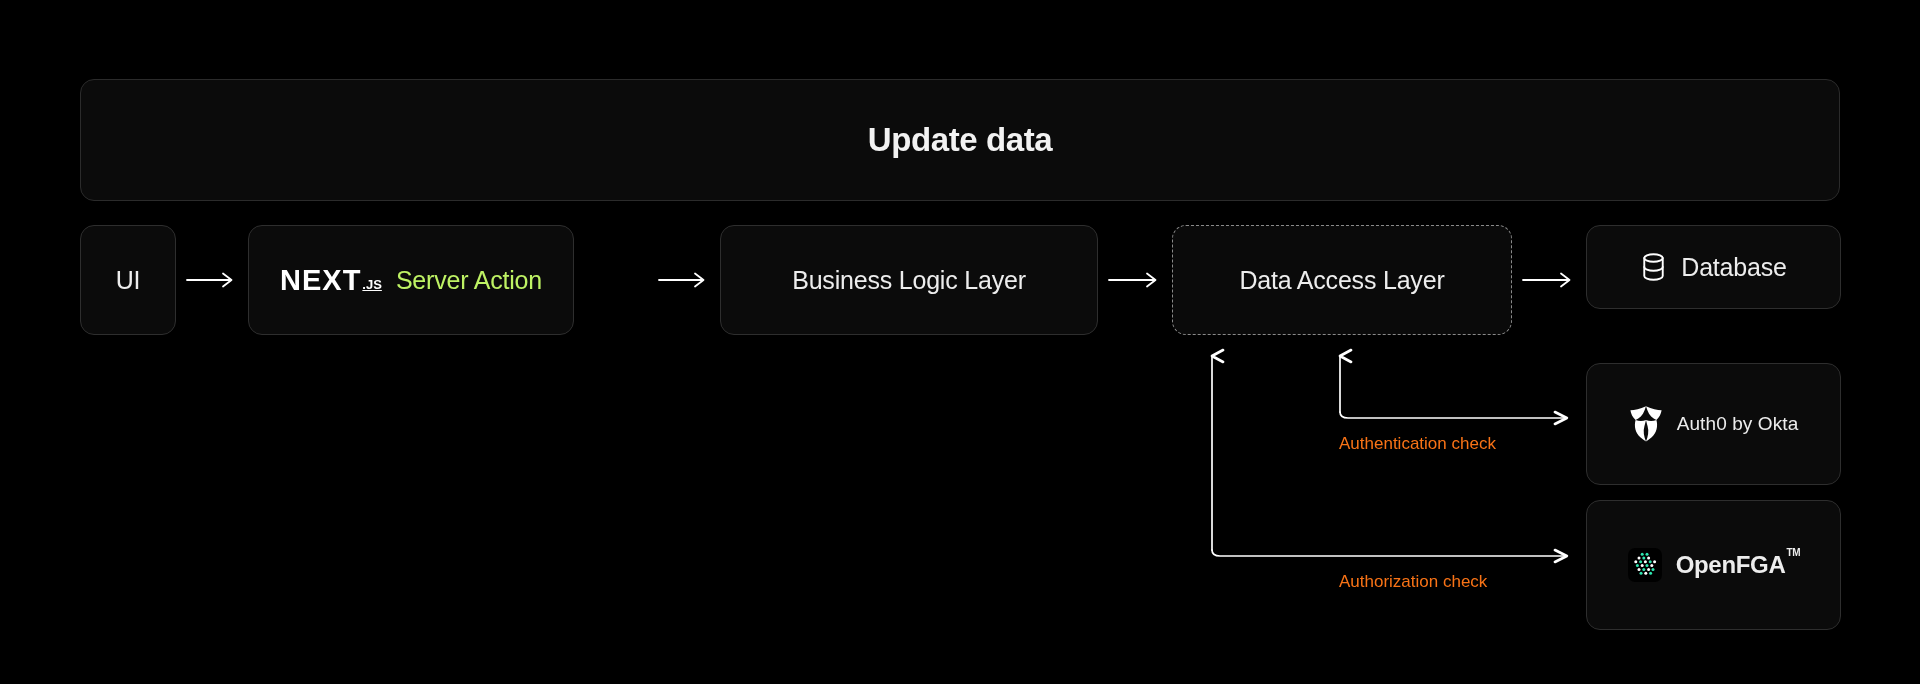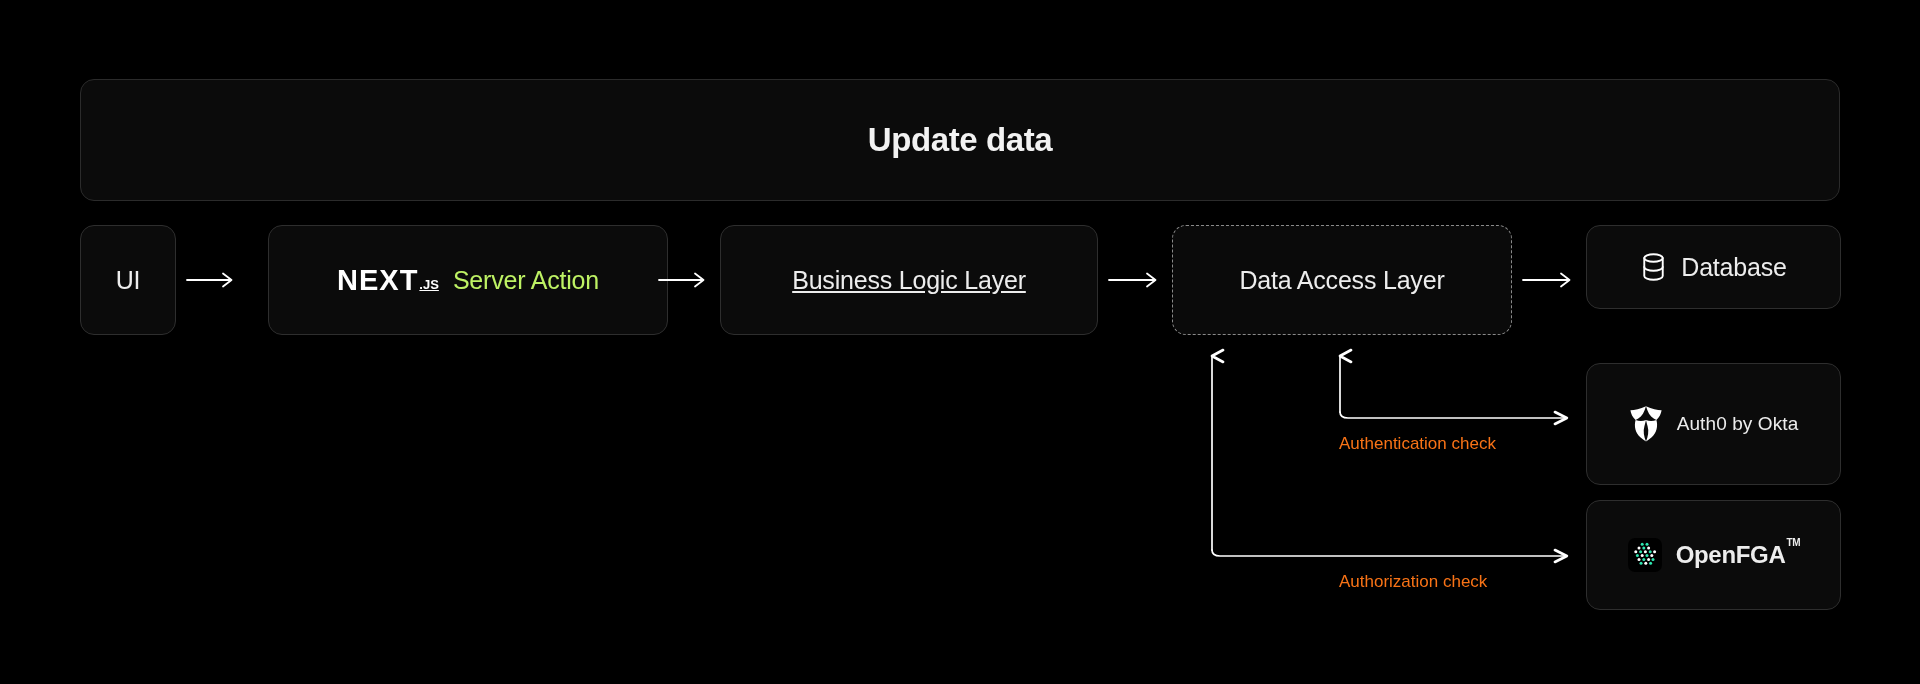--- a/index.html
+++ b/index.html
@@ -60,26 +60,26 @@
     letter-spacing: -0.2px;
     padding: 0 18px;
   }
   .node.dashed {
     border: 1px dashed #8a8a8a;
     background: #0a0a0a;
   }
 
   
   #node-ui        { left: 80px;  top: 225px; width: 96px;  height: 110px; align-items: center; }
-  #node-next      { left: 248px; top: 225px; width: 400px; height: 110px; margin-left: 20px; }
-  #node-business  { left: 720px; top: 225px; width: 378px; height: 110px; text-decoration: underline; }
+  #node-next      { left: 248px; top: 225px; width: 326px; height: 110px; }
+  #node-business  { left: 720px; top: 225px; width: 378px; height: 110px; }
   #node-dal       { left: 1172px;top: 225px; width: 340px; height: 110px; }
   #node-database  { left: 1586px;top: 225px; width: 255px; height: 84px; text-align: center; }
   #node-auth0     { left: 1586px;top: 363px; width: 255px; height: 122px; }
-  #node-openfga   { left: 1586px;top: 500px; width: 255px; height: 110px; }
+  #node-openfga   { left: 1586px;top: 500px; width: 255px; height: 130px; }
 
   #node-ui .label      { font-size: 25px; }
   #node-database .label{ font-size: 25px; }
   #node-auth0 .label   { font-size: 19px; letter-spacing: 0.1px; }
   #node-openfga .label { font-size: 24px; font-weight: bold; letter-spacing: -0.3px; position: relative; }
 
   
   .nextjs-mark {
     display: inline-flex;
     align-items: baseline;

